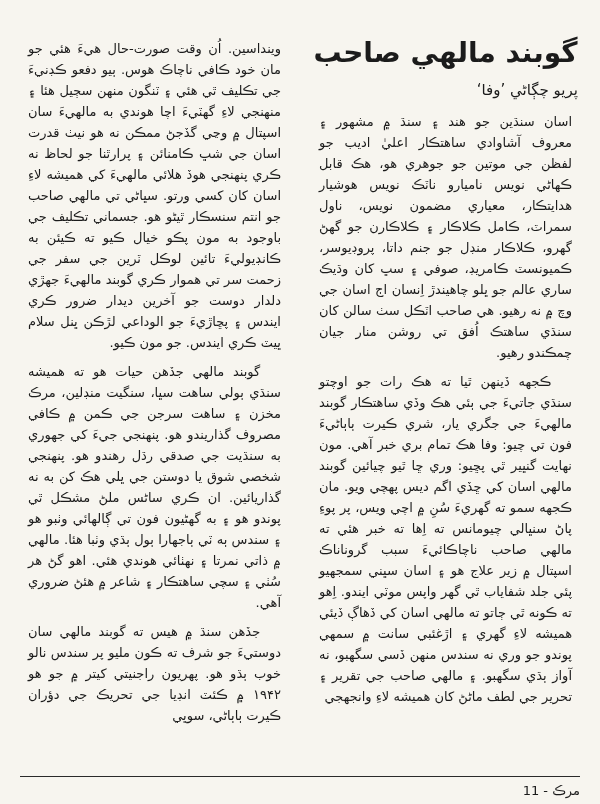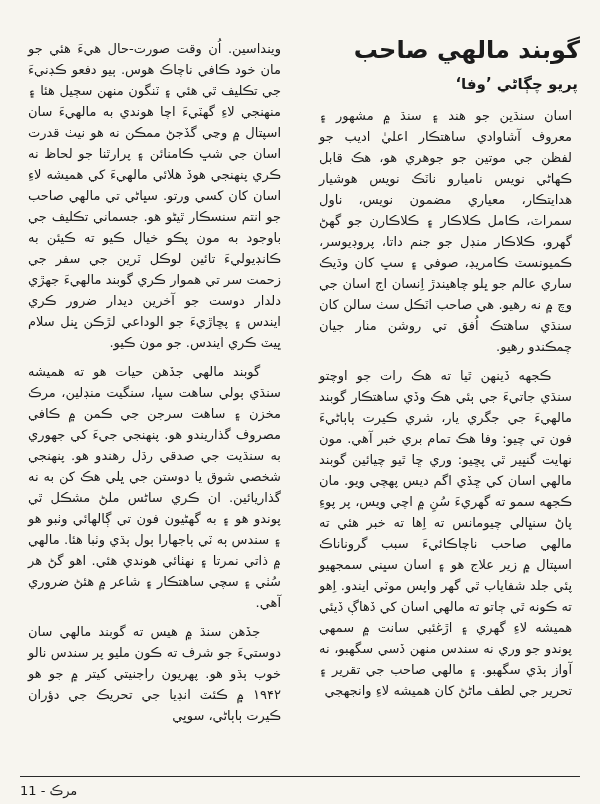--- a/index.html
+++ b/index.html
@@ -31,44 +31,44 @@
   .col {
     flex: 1 1 0;
     direction: rtl;
     text-align: justify;
     font-size: 13px;
     line-height: 21px;
     overflow: hidden;
   }
   .article-title {
     margin: 4px 0 8px 0;
-    font-size: 24px;
+    font-size: 28px;
     line-height: 1.35;
     font-weight: bold;
-    text-align: right;
+    text-align: center;
     letter-spacing: 0;
   }
   .byline {
-    font-weight: bold;
+    font-weight: normal;
     font-size: 15px;
     text-align: right;
     margin: 2px 2px 10px 0;
   }
   .col p {
     margin: 8px;
   }
   .col p.indent {
     text-indent: 1.6em;
   }
   .footer {
     flex: 0 0 auto;
     border-top: 1.5px solid #2a2a2a;
     margin-top: 2px;
     padding-top: 6px;
-    text-align: left;
+    text-align: right;
   }
   .footer-label {
     direction: rtl;
     font-size: 13px;
     color: #1b1b1b;
   }
 </style>
 </head>
 <body>
 

